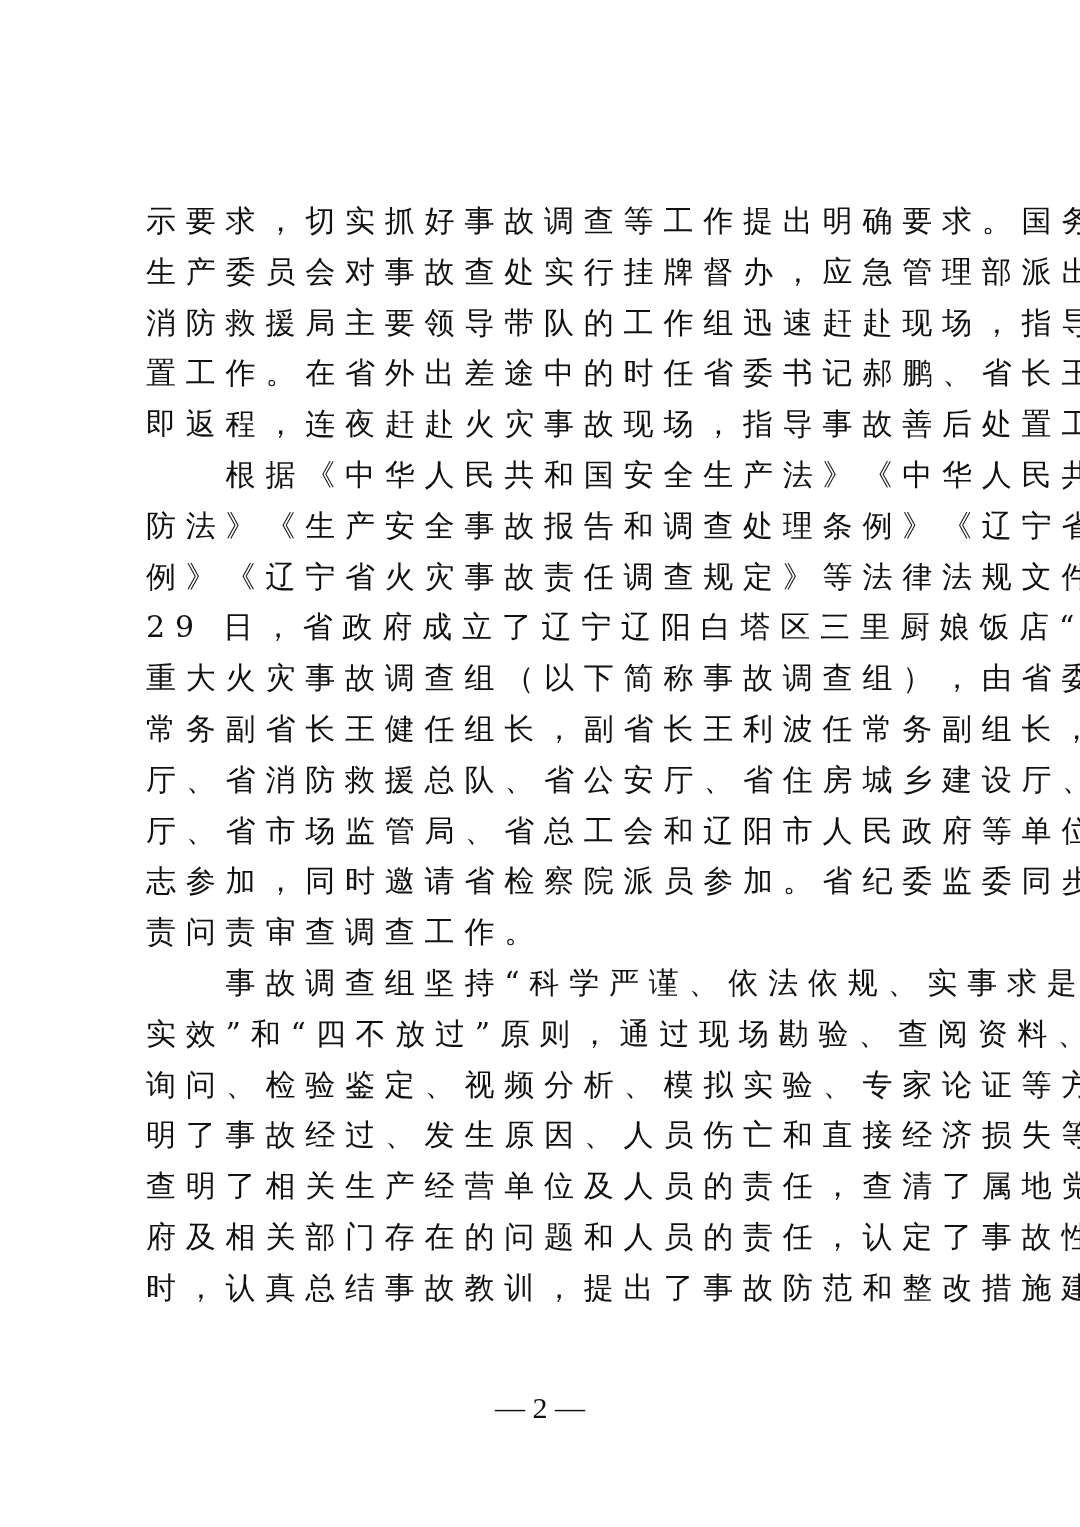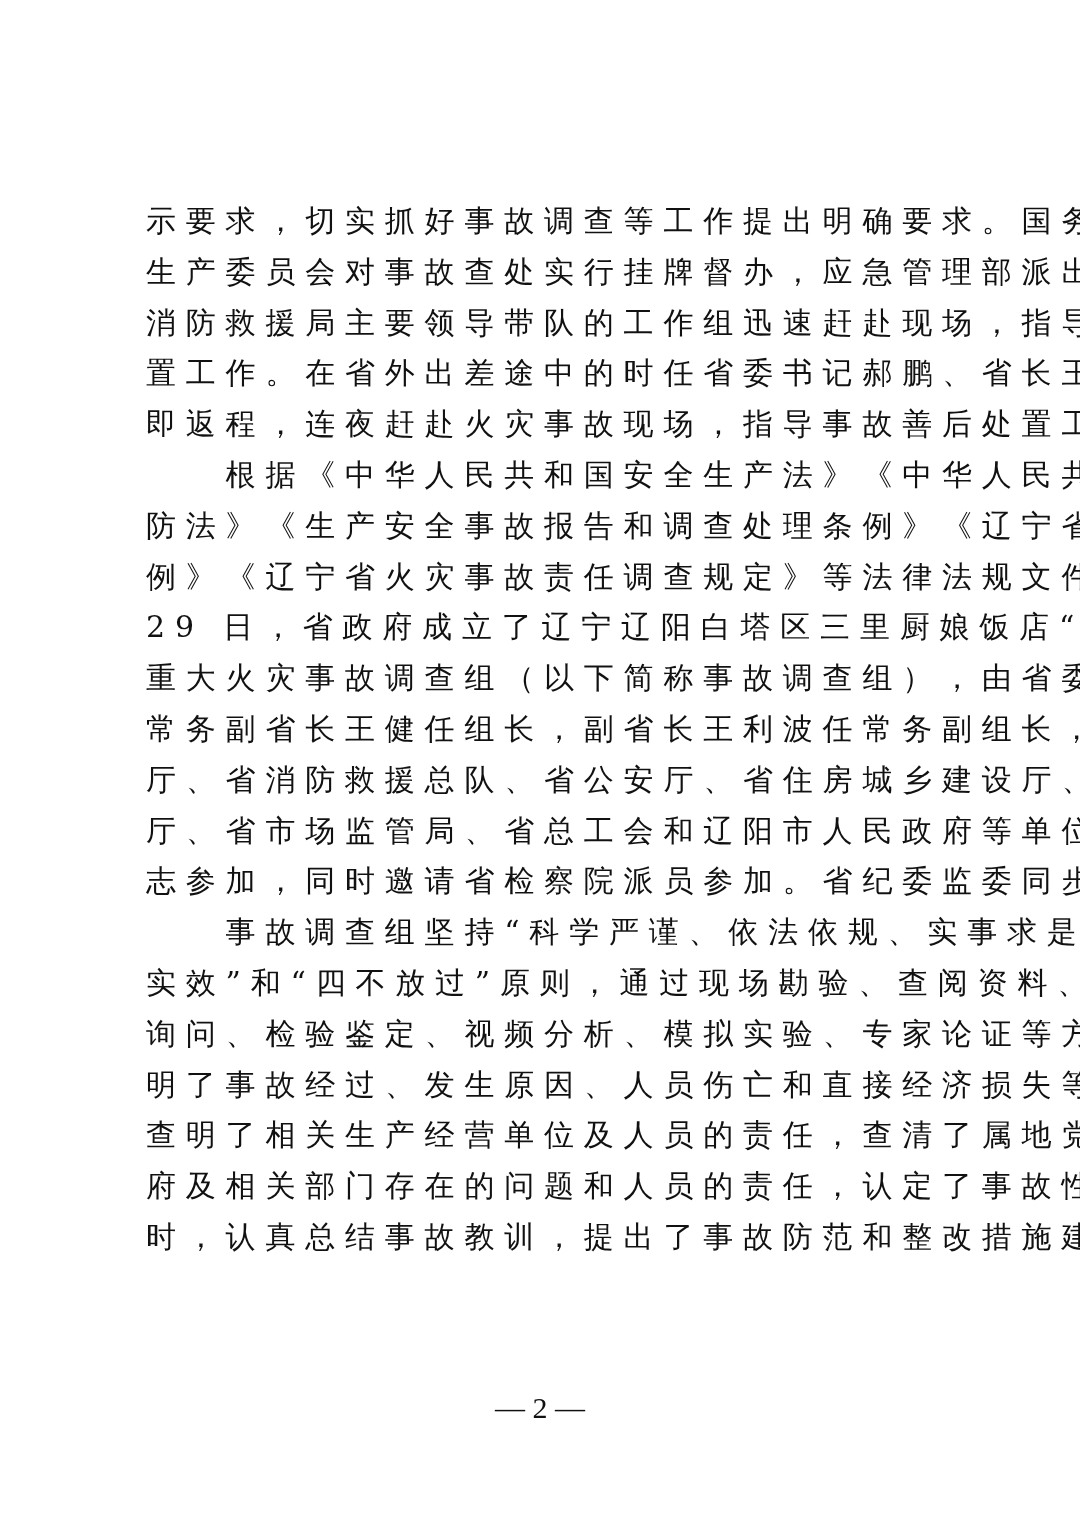--- a/index.html
+++ b/index.html
@@ -66,20 +66,21 @@
     <div>
       <div class="line">　　根据《中华人民共和国安全生产法》《中华人民共和国消</div>
       <div class="line">防法》《生产安全事故报告和调查处理条例》《辽宁省消防条</div>
       <div class="line">例》《辽宁省火灾事故责任调查规定》等法律法规文件，4 月</div>
       <div class="line">29 日，省政府成立了辽宁辽阳白塔区三里厨娘饭店“4·29”</div>
       <div class="line">重大火灾事故调查组（以下简称事故调查组），由省委常委、</div>
       <div class="line">常务副省长王健任组长，副省长王利波任常务副组长，省应急</div>
       <div class="line">厅、省消防救援总队、省公安厅、省住房城乡建设厅、省商务</div>
       <div class="line">厅、省市场监管局、省总工会和辽阳市人民政府等单位有关同</div>
       <div class="line">志参加，同时邀请省检察院派员参加。省纪委监委同步开展追</div>
+      <div class="line">责问责审查调查工作。</div>
     </div>
 
     <div>
       <div class="line">　　事故调查组坚持“科学严谨、依法依规、实事求是、注重</div>
       <div class="line">实效”和“四不放过”原则，通过现场勘验、查阅资料、调查</div>
       <div class="line">询问、检验鉴定、视频分析、模拟实验、专家论证等方式，查</div>
       <div class="line">明了事故经过、发生原因、人员伤亡和直接经济损失等情况，</div>
       <div class="line">查明了相关生产经营单位及人员的责任，查清了属地党委、政</div>
       <div class="line">府及相关部门存在的问题和人员的责任，认定了事故性质。同</div>
       <div class="line">时，认真总结事故教训，提出了事故防范和整改措施建议。</div>

